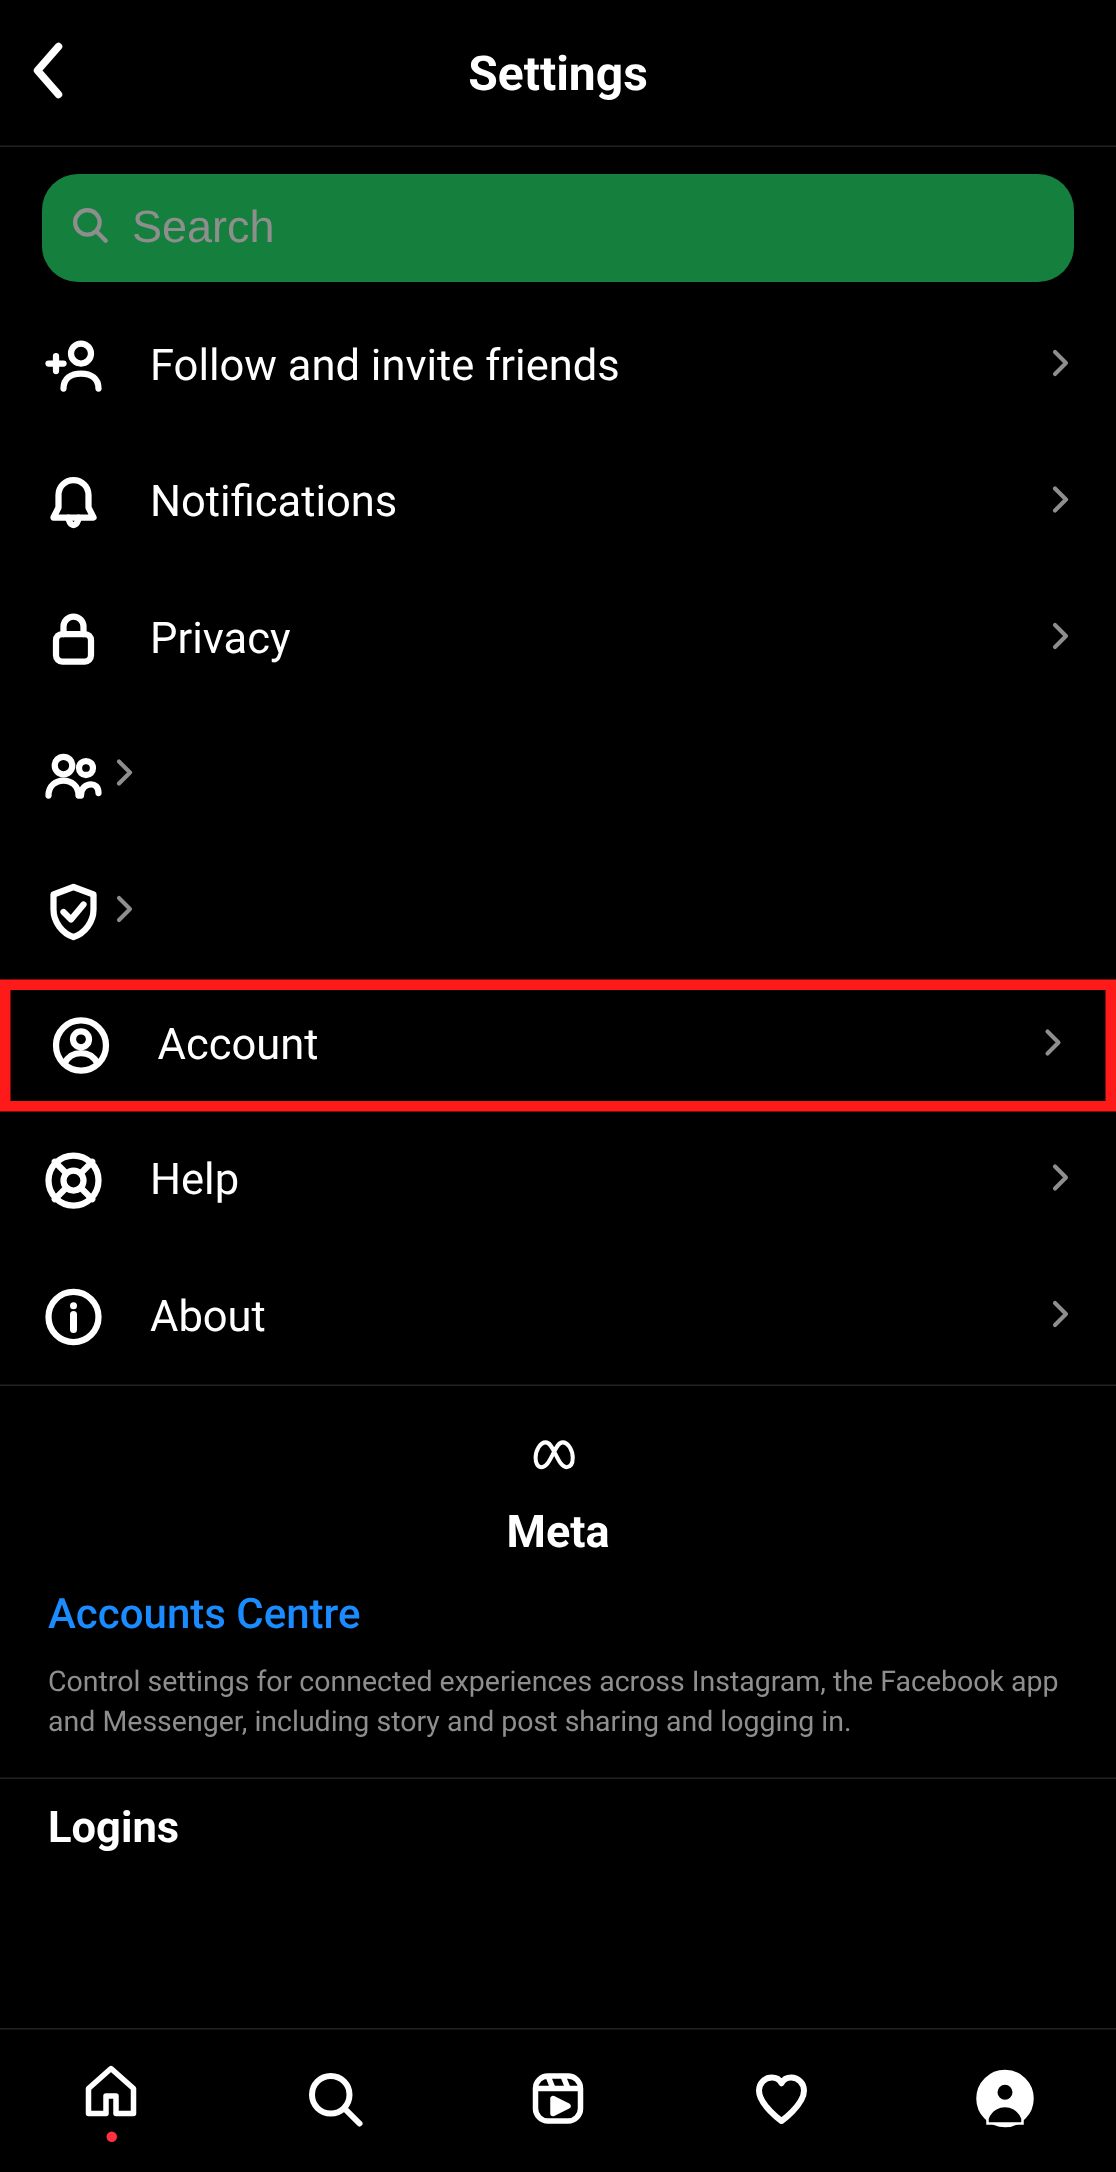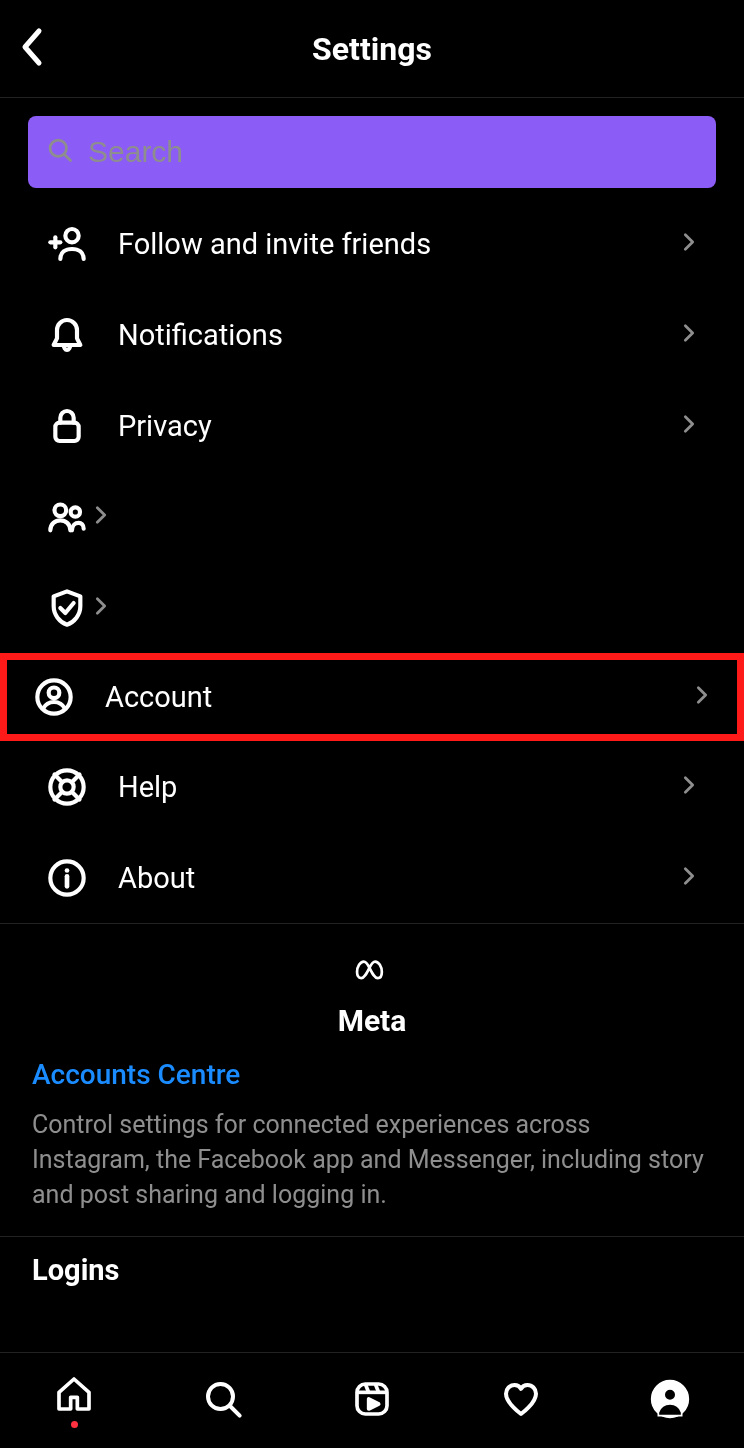--- a/index.html
+++ b/index.html
@@ -42,22 +42,22 @@
     text-align:center;
     font-size:32px;
     font-weight:700;
   }
 
   
   .search-wrap {
     padding: 18px 28px 10px 28px;
   }
   .search-box {
-    background:#8b5cf6;
-    border-radius:8px;
+    background:#15803d;
+    border-radius:24px;
     height:72px;
     display:flex;
     align-items:center;
     padding:0 18px;
   }
   .search-box svg { flex-shrink:0; }
   .search-input {
     background:transparent;
     border:none;
     outline:none;
@@ -66,21 +66,21 @@
     margin-left:14px;
     width:100%;
   }
   .search-input::placeholder { color:#8e8e8e; }
 
   
   .list { flex:1; overflow-y:auto; }
   .row {
     display:flex;
     align-items:center;
-    padding: 0 44px;
+    padding: 0 26px;
     height:91px;
     cursor:pointer;
   }
   .row.highlight {
     border: 7px solid #ff1a1a;
     height:88px;
     padding: 0 24px;
   }
   .row .icon {
     width:46px; height:46px;
@@ -93,21 +93,21 @@
     font-weight:400;
     margin-left:28px;
     flex:1;
   }
   .row .chevron svg { stroke:#8e8e8e; fill:none; }
 
   .meta-section { padding: 30px 32px 24px 32px; }
   .meta-brand { display:flex; align-items:center; gap:8px; font-size:30px; font-weight:700;flex-direction:column; }
   .meta-brand svg { width:34px; height:34px; }
   .accounts-link { color:#1a8cff; font-size:28px; font-weight:500; margin-top:20px; display:block; }
-  .meta-desc { color:#8e8e8e; font-size:25px; line-height:1.4; margin-top:16px; }
+  .meta-desc { color:#8e8e8e; font-size:19px; line-height:1.4; margin-top:16px; }
 
   .logins-heading { padding: 16px 32px 22px 32px; font-size:29px; font-weight:700; }
 
   .section-sep { height:1px; background:#222; }
 
   
   .tabbar {
     height:96px;
     border-top:1px solid #222;
     display:flex;

